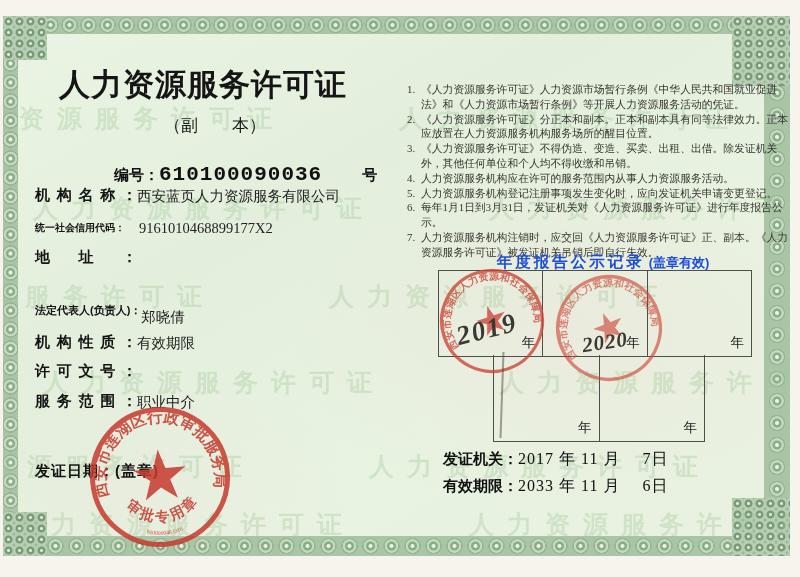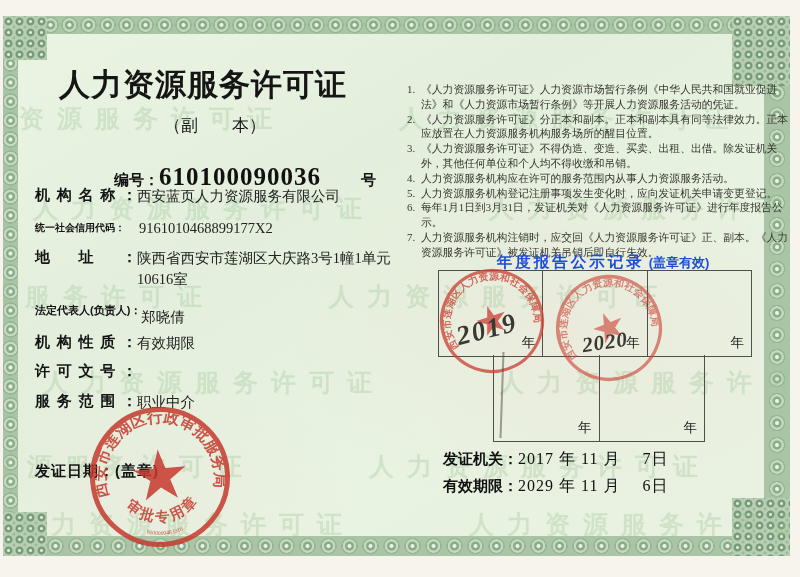--- a/index.html
+++ b/index.html
@@ -25,21 +25,21 @@
   
   .wm{position:absolute;white-space:nowrap;font-weight:bold;font-size:25px;letter-spacing:13px;
       color:rgba(154,196,148,.32);z-index:1;}
   
   .abs{position:absolute;z-index:2;}
   .title{left:38px;top:64px;width:330px;text-align:center;font-size:31px;font-weight:bold;
          letter-spacing:1px;color:#151515;font-family:Liberation Mono, monospace;}
   .subtitle{left:50px;top:114px;width:330px;text-align:center;font-size:17px;font-weight:normal;color:#1a1a1a;}
   .numline{left:98px;top:145px;white-space:pre;color:#111;}
   .numline .nlab{font-size:15px;font-weight:bold;font-family:"Liberation Sans",sans-serif;}
-  .numline .nval{font-size:25px;font-weight:bold;letter-spacing:1px;}
+  .numline .nval{font-size:21px;font-weight:bold;letter-spacing:1px;font-family:Liberation Mono, monospace;}
   .numline .nsuf{font-size:15px;font-weight:bold;margin-left:40px;font-family:"Liberation Sans",sans-serif;}
   .frow{position:absolute;left:35px;z-index:2;color:#141414;}
   .flabel{display:inline-flex;justify-content:space-between;width:102px;vertical-align:top;
           font-family:"Liberation Sans",sans-serif;font-weight:bold;font-size:15px;}
   .flabel.small{font-size:10px;width:104px;padding-top:3px;}
   .flabel.legal{display:inline-block;width:auto;font-size:11px;padding-top:3px;letter-spacing:0;}
   .fvalue{display:inline-block;font-size:14.5px;color:#222;margin-left:0;max-width:268px;vertical-align:top;line-height:21px;}
   .r0{top:186px;} .r1{top:218px;} .r2{top:248px;} .r3{top:300px;} .r4{top:333px;} .r5{top:362px;} .r6{top:392px;}
   .r3 .fvalue{margin-top:7px;}
   .issuer-line{left:35px;top:462px;font-family:"Liberation Sans",sans-serif;font-weight:bold;font-size:15px;letter-spacing:1px;color:#111;}
@@ -114,21 +114,21 @@
       </span><span class="fvalue">西安蓝页人力资源服务有限公司</span>
   </div>
   <div class="frow r1">
     <span class="flabel small">统一社会信用代码：</span><span class="fvalue">9161010468899177X2</span>
   </div>
   <div class="frow r2">
     <span class="flabel">
         <span>地</span>
         <span>址</span>
         <span>：</span>
-      </span><span class="fvalue">陕西省西安市莲湖区大庆路3号1幢1单元10616室</span>
+      </span>
   </div>
   <div class="frow r3">
     <span class="flabel legal">法定代表人(负责人)：</span><span class="fvalue">郑晓倩</span>
   </div>
   <div class="frow r4">
     <span class="flabel">
         <span>机</span>
         <span>构</span>
         <span>性</span>
         <span>质</span>
@@ -252,17 +252,17 @@
       <textPath href="#arcB" startOffset="50%" text-anchor="middle">西安市莲湖区人力资源和社会保障局</textPath>
     </text>
   </svg>
 
   <span class="hw hw-a">2019</span>
   <span class="hw hw-b">2020</span>
   <div class="penline"></div>
 
   <div class="abs dates">
     <div class="dline"><span class="dlab">发证机关：</span><span class="dval">2017 年 11 月　 7日</span></div>
-    <div class="dline"><span class="dlab">有效期限：</span><span class="dval">2029 年 11 月　 6日</span></div>
+    <div class="dline"><span class="dlab">有效期限：</span><span class="dval">2033 年 11 月　 6日</span></div>
   </div>
 
 
 </div>
 
 </body></html>

